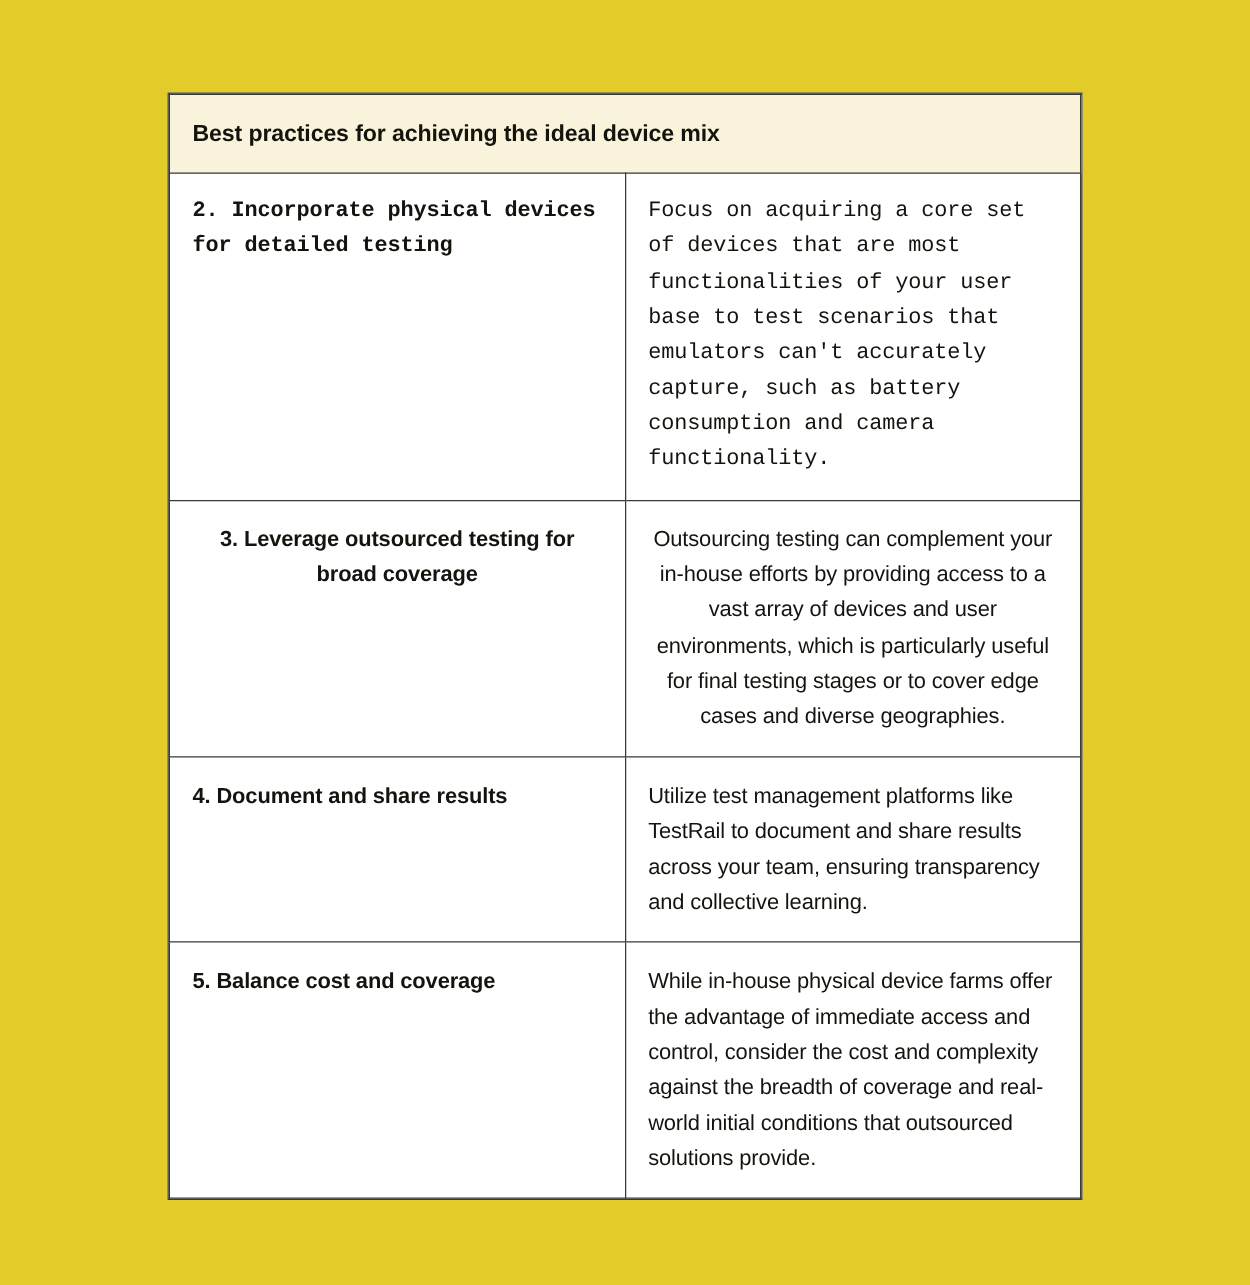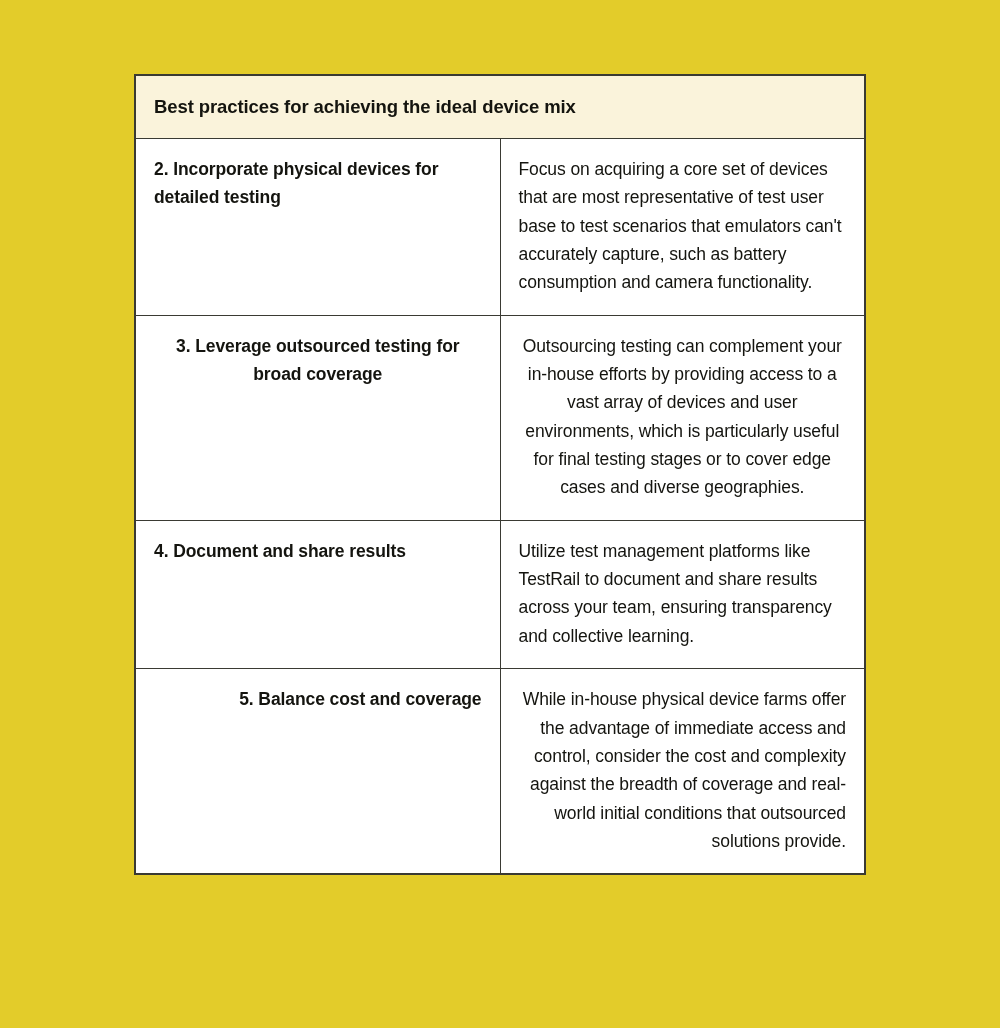--- a/index.html
+++ b/index.html
@@ -59,40 +59,40 @@
   .desc-cell {
     padding: 16px 18px 18px 18px;
     font-size: 17.5px;
     font-weight: normal;
     line-height: 1.62;
     color: #14140f;
     letter-spacing: -0.1px;
   }
   
   .row-0 .term-cell, .row-0 .desc-cell { height: 70px; }
-  .row-1 .term-cell, .row-1 .desc-cell { height: 117px; }
+  .row-1 .term-cell, .row-1 .desc-cell { height: 117px; font-family: Liberation Mono, monospace; }
   .row-2 .term-cell, .row-2 .desc-cell { height: 148px; text-align: center; }
   .row-3 .term-cell, .row-3 .desc-cell { height: 94px; }
-  .row-4 .term-cell, .row-4 .desc-cell { height: 160px; text-align: right; }
+  .row-4 .term-cell, .row-4 .desc-cell { height: 160px; }
 </style>
 </head>
 <body style="background: rgb(227, 204, 42);">
 
 <div class="page">
   <div class="table-wrap">
     <table class="best-practices">
       <thead>
         <tr class="header-row">
           <th colspan="2">Best practices for achieving the ideal device mix</th>
         </tr>
       </thead>
       <tbody>
         <tr class="row-1">
           <td class="term-cell">2. Incorporate physical devices for detailed testing</td>
-          <td class="desc-cell">Focus on acquiring a core set of devices that are most representative of test user base to test scenarios that emulators can't accurately capture, such as battery consumption and camera functionality.</td>
+          <td class="desc-cell">Focus on acquiring a core set of devices that are most functionalities of your user base to test scenarios that emulators can't accurately capture, such as battery consumption and camera functionality.</td>
         </tr>
         <tr class="row-2">
           <td class="term-cell">3. Leverage outsourced testing for broad coverage</td>
           <td class="desc-cell">Outsourcing testing can complement your in-house efforts by providing access to a vast array of devices and user environments, which is particularly useful for final testing stages or to cover edge cases and diverse geographies.</td>
         </tr>
         <tr class="row-3">
           <td class="term-cell">4. Document and share results</td>
           <td class="desc-cell">Utilize test management platforms like TestRail to document and share results across your team, ensuring transparency and collective learning.</td>
         </tr>
         <tr class="row-4">

